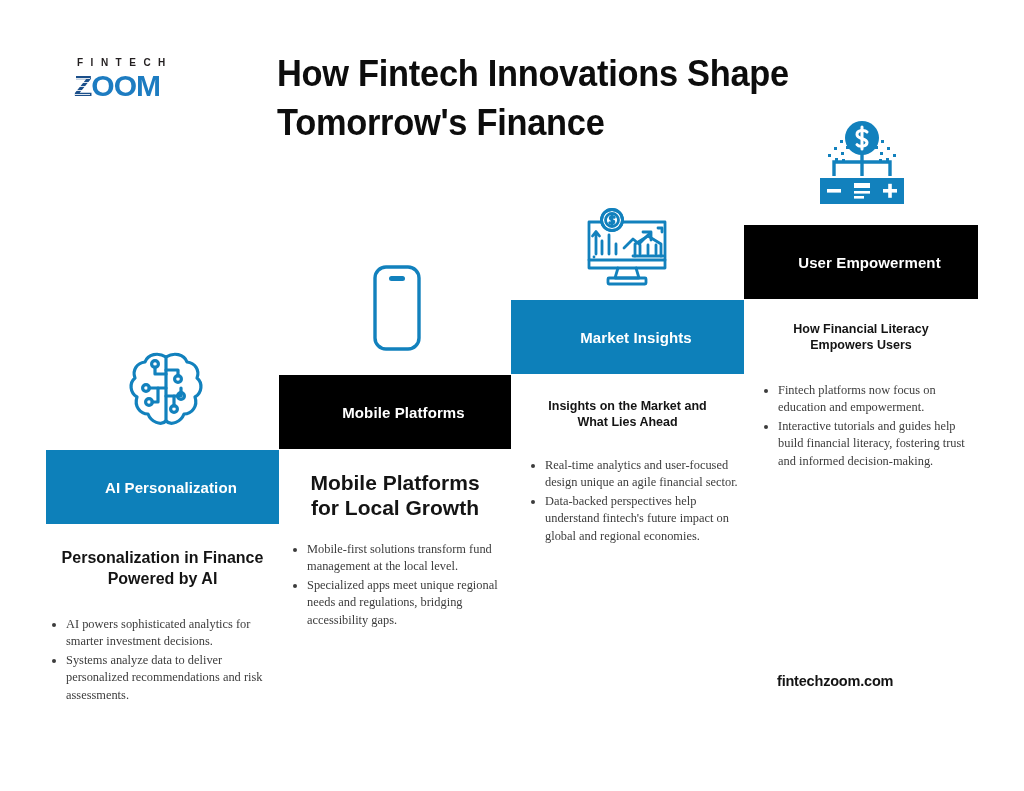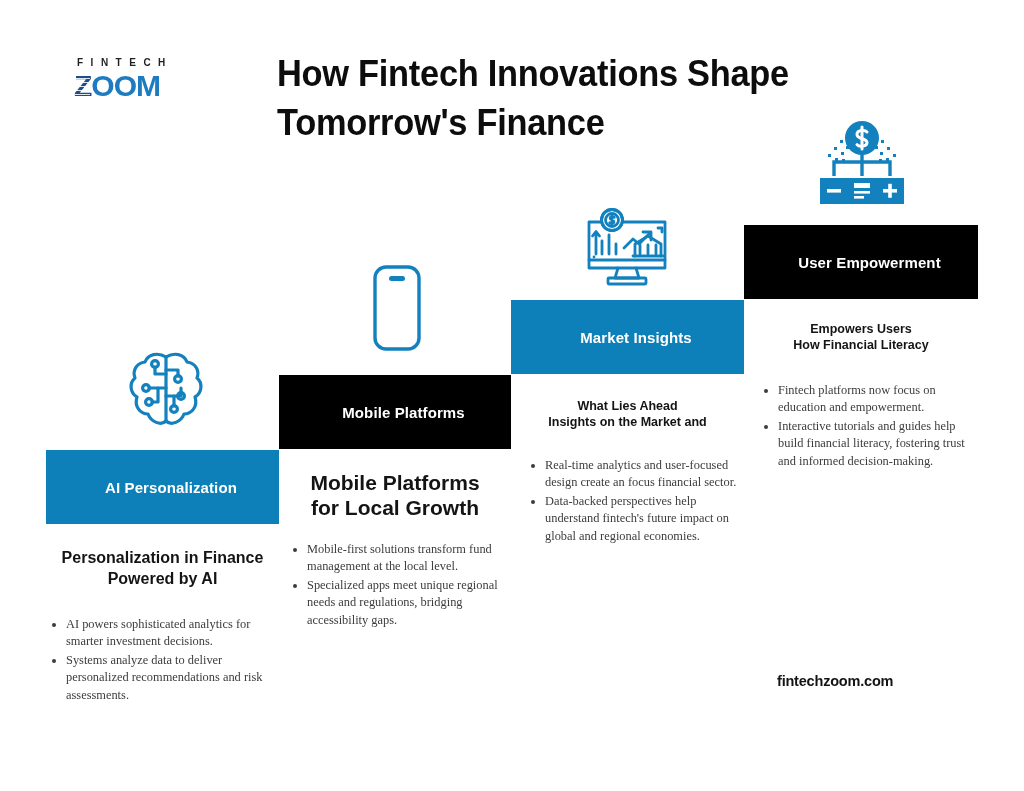--- a/index.html
+++ b/index.html
@@ -219,36 +219,36 @@
       <li>Mobile-first solutions transform fund management at the local level.</li>
       <li>Specialized apps meet unique regional needs and regulations, bridging accessibility gaps.</li>
     </ul>
   </div>
 
   <div class="col" style="left:511px;top:300px;width:233px;">
     <div class="band blue" style="height:74px;">
       <span>Market Insights</span>
     </div>
     <div class="subtitle sub-md" style="margin-top:24px;">
+      <div>Insights on the Market and</div>
       <div>What Lies Ahead</div>
-      <div>Insights on the Market and</div>
     </div>
     <ul class="bullets" style="margin-top:26px;padding-left:34px;">
-      <li>Real-time analytics and user-focused design create an focus financial sector.</li>
+      <li>Real-time analytics and user-focused design unique an agile financial sector.</li>
       <li>Data-backed perspectives help understand fintech's future impact on global and regional economies.</li>
     </ul>
   </div>
 
   <div class="col" style="left:744px;top:225px;width:234px;">
     <div class="band black" style="height:74px;">
       <span>User Empowerment</span>
     </div>
     <div class="subtitle sub-md" style="margin-top:22px;">
+      <div>How Financial Literacy</div>
       <div>Empowers Users</div>
-      <div>How Financial Literacy</div>
     </div>
     <ul class="bullets" style="margin-top:28px;padding-left:34px;">
       <li>Fintech platforms now focus on education and empowerment.</li>
       <li>Interactive tutorials and guides help build financial literacy, fostering trust and informed decision-making.</li>
     </ul>
   </div>
 
   <div class="footer">fintechzoom.com</div>
 
 </div>

